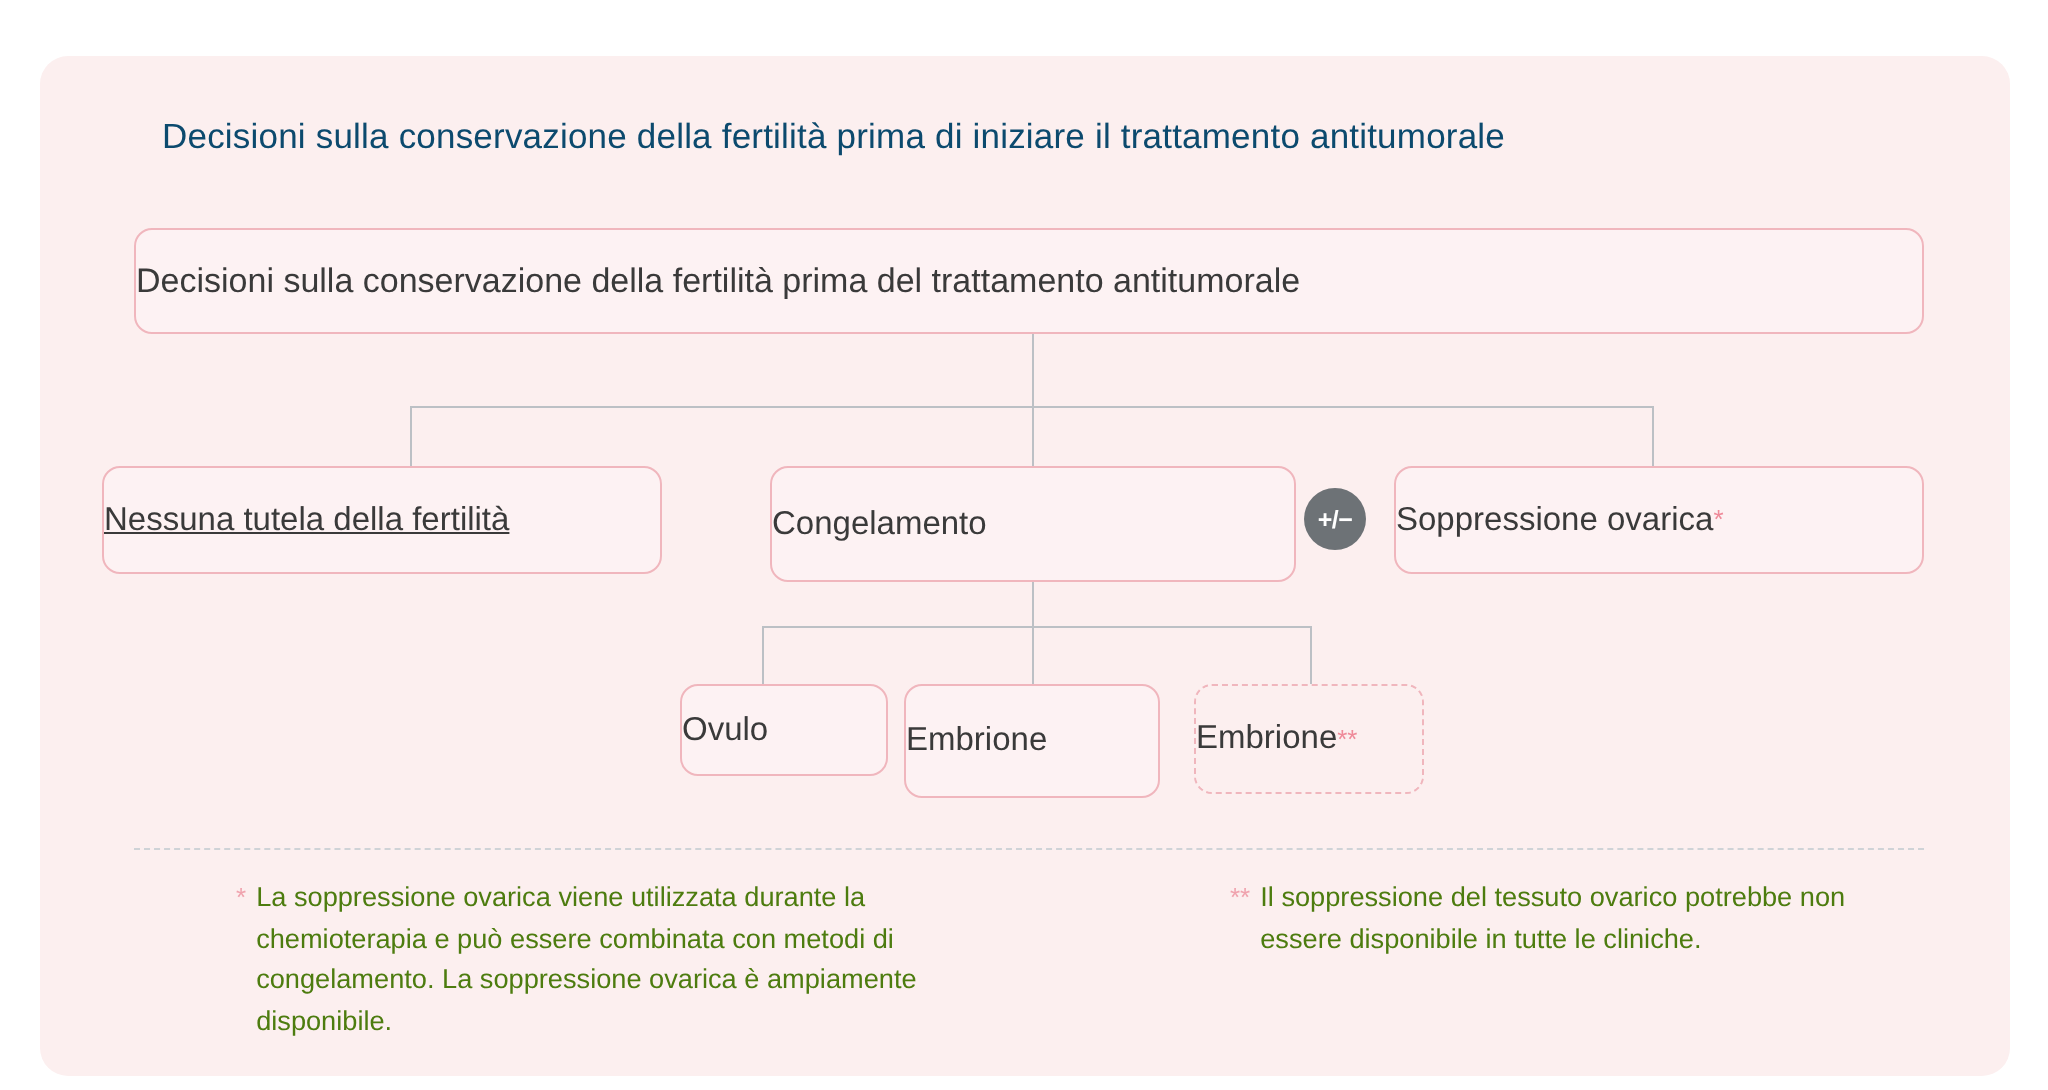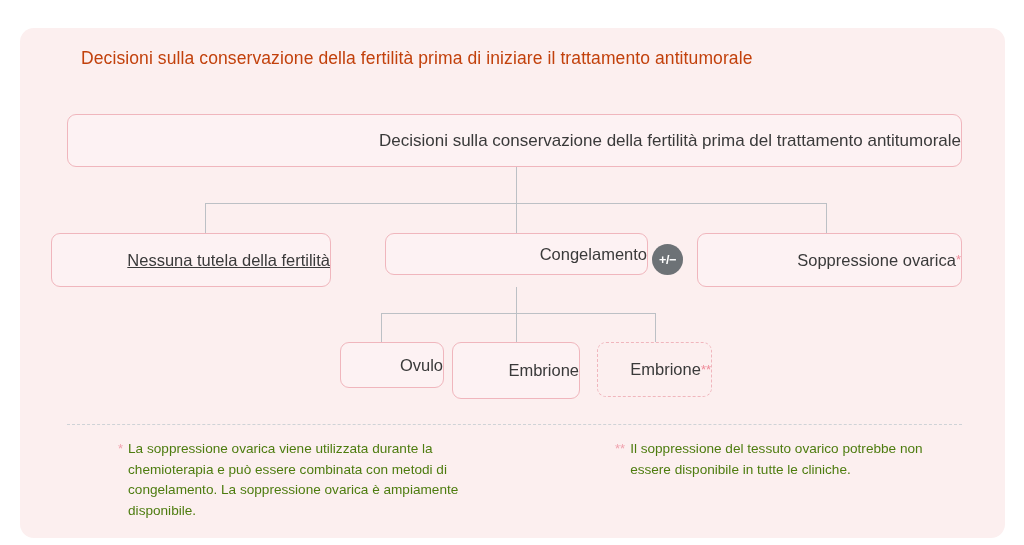--- a/index.html
+++ b/index.html
@@ -22,37 +22,37 @@
     width: 985px;
     height: 510px;
     background: #fcefef;
     border-radius: 14px;
     box-sizing: border-box;
   }
 
   .diagram-title {
     position: absolute;
     left: 61px;
-    top: 20px;
+    top: 30px;
     font-size: 17.5px;
-    color: #c2410c;
+    color: #0c4a6e;
     letter-spacing: 0.1px;
     white-space: nowrap;
   }
 
   
   .node {
     position: absolute;
     box-sizing: border-box;
     border: 1.6px solid #f0b6bd;
     border-radius: 9px;
     background: #fdf2f3;
     display: flex;
     align-items: center;
-    justify-content: flex-end;
+    justify-content: flex-start;
     color: #3a3a3a;
     z-index: 3;
   }
   .node.dashed {
     border-style: dashed;
     border-width: 1.6px;
     background: #fcefef;
   }
   .node-label {
     font-size: 16.5px;
@@ -63,21 +63,21 @@
   .sup {
     color: #ef8b9a;
     font-size: 13px;
     vertical-align: super;
     line-height: 0;
   }
 
   
   #node-root   { left: 47px;  top: 86px;  width: 895px; height: 53px; }
   #node-none   { left: 31px;  top: 205px; width: 280px; height: 54px; text-decoration: underline; }
-  #node-freeze { left: 365px; top: 205px; width: 263px; height: 42px; }
+  #node-freeze { left: 365px; top: 205px; width: 263px; height: 58px; }
   #node-supp   { left: 677px; top: 205px; width: 265px; height: 54px; }
   #node-egg    { left: 320px; top: 314px; width: 104px; height: 46px; }
   #node-embryo { left: 432px; top: 314px; width: 128px; height: 57px; }
   #node-tissue { left: 577px; top: 314px; width: 115px; height: 55px; }
 
   
   .pm-badge {
     position: absolute;
     left: 632px;
     top: 216px;

